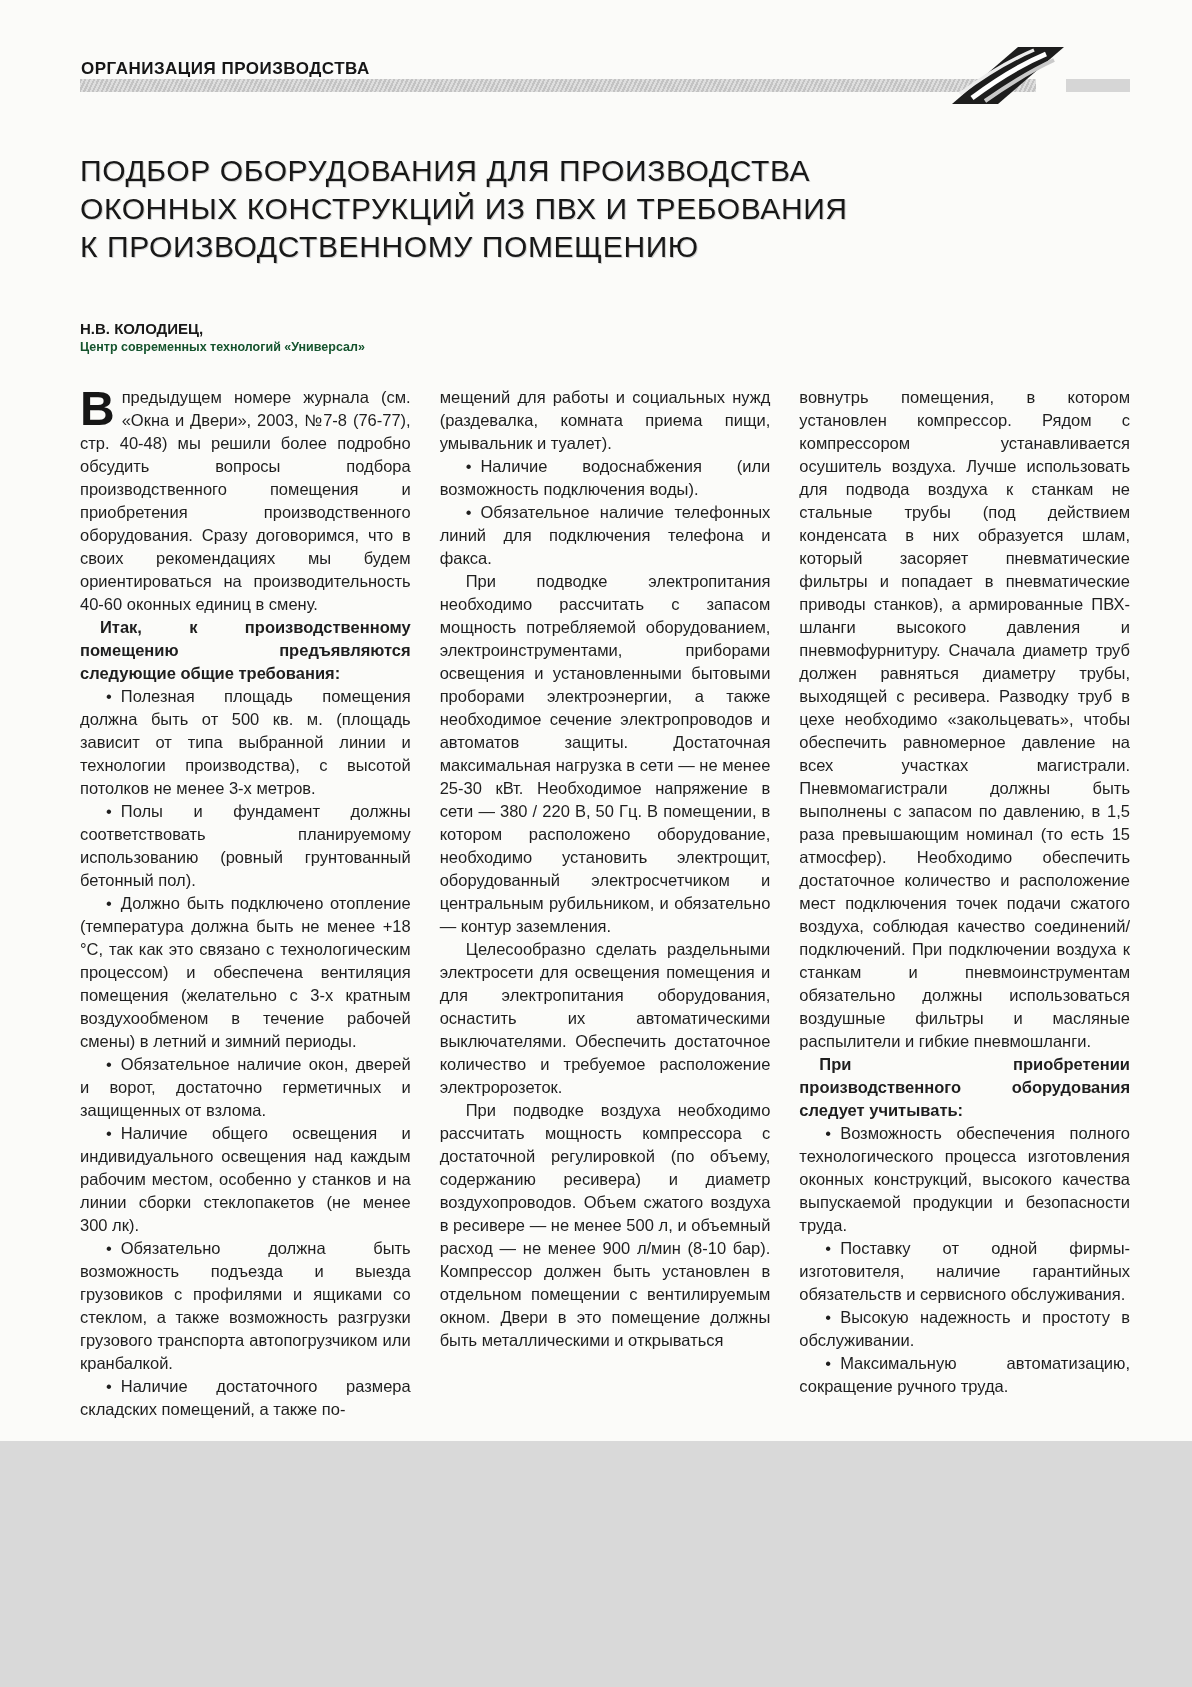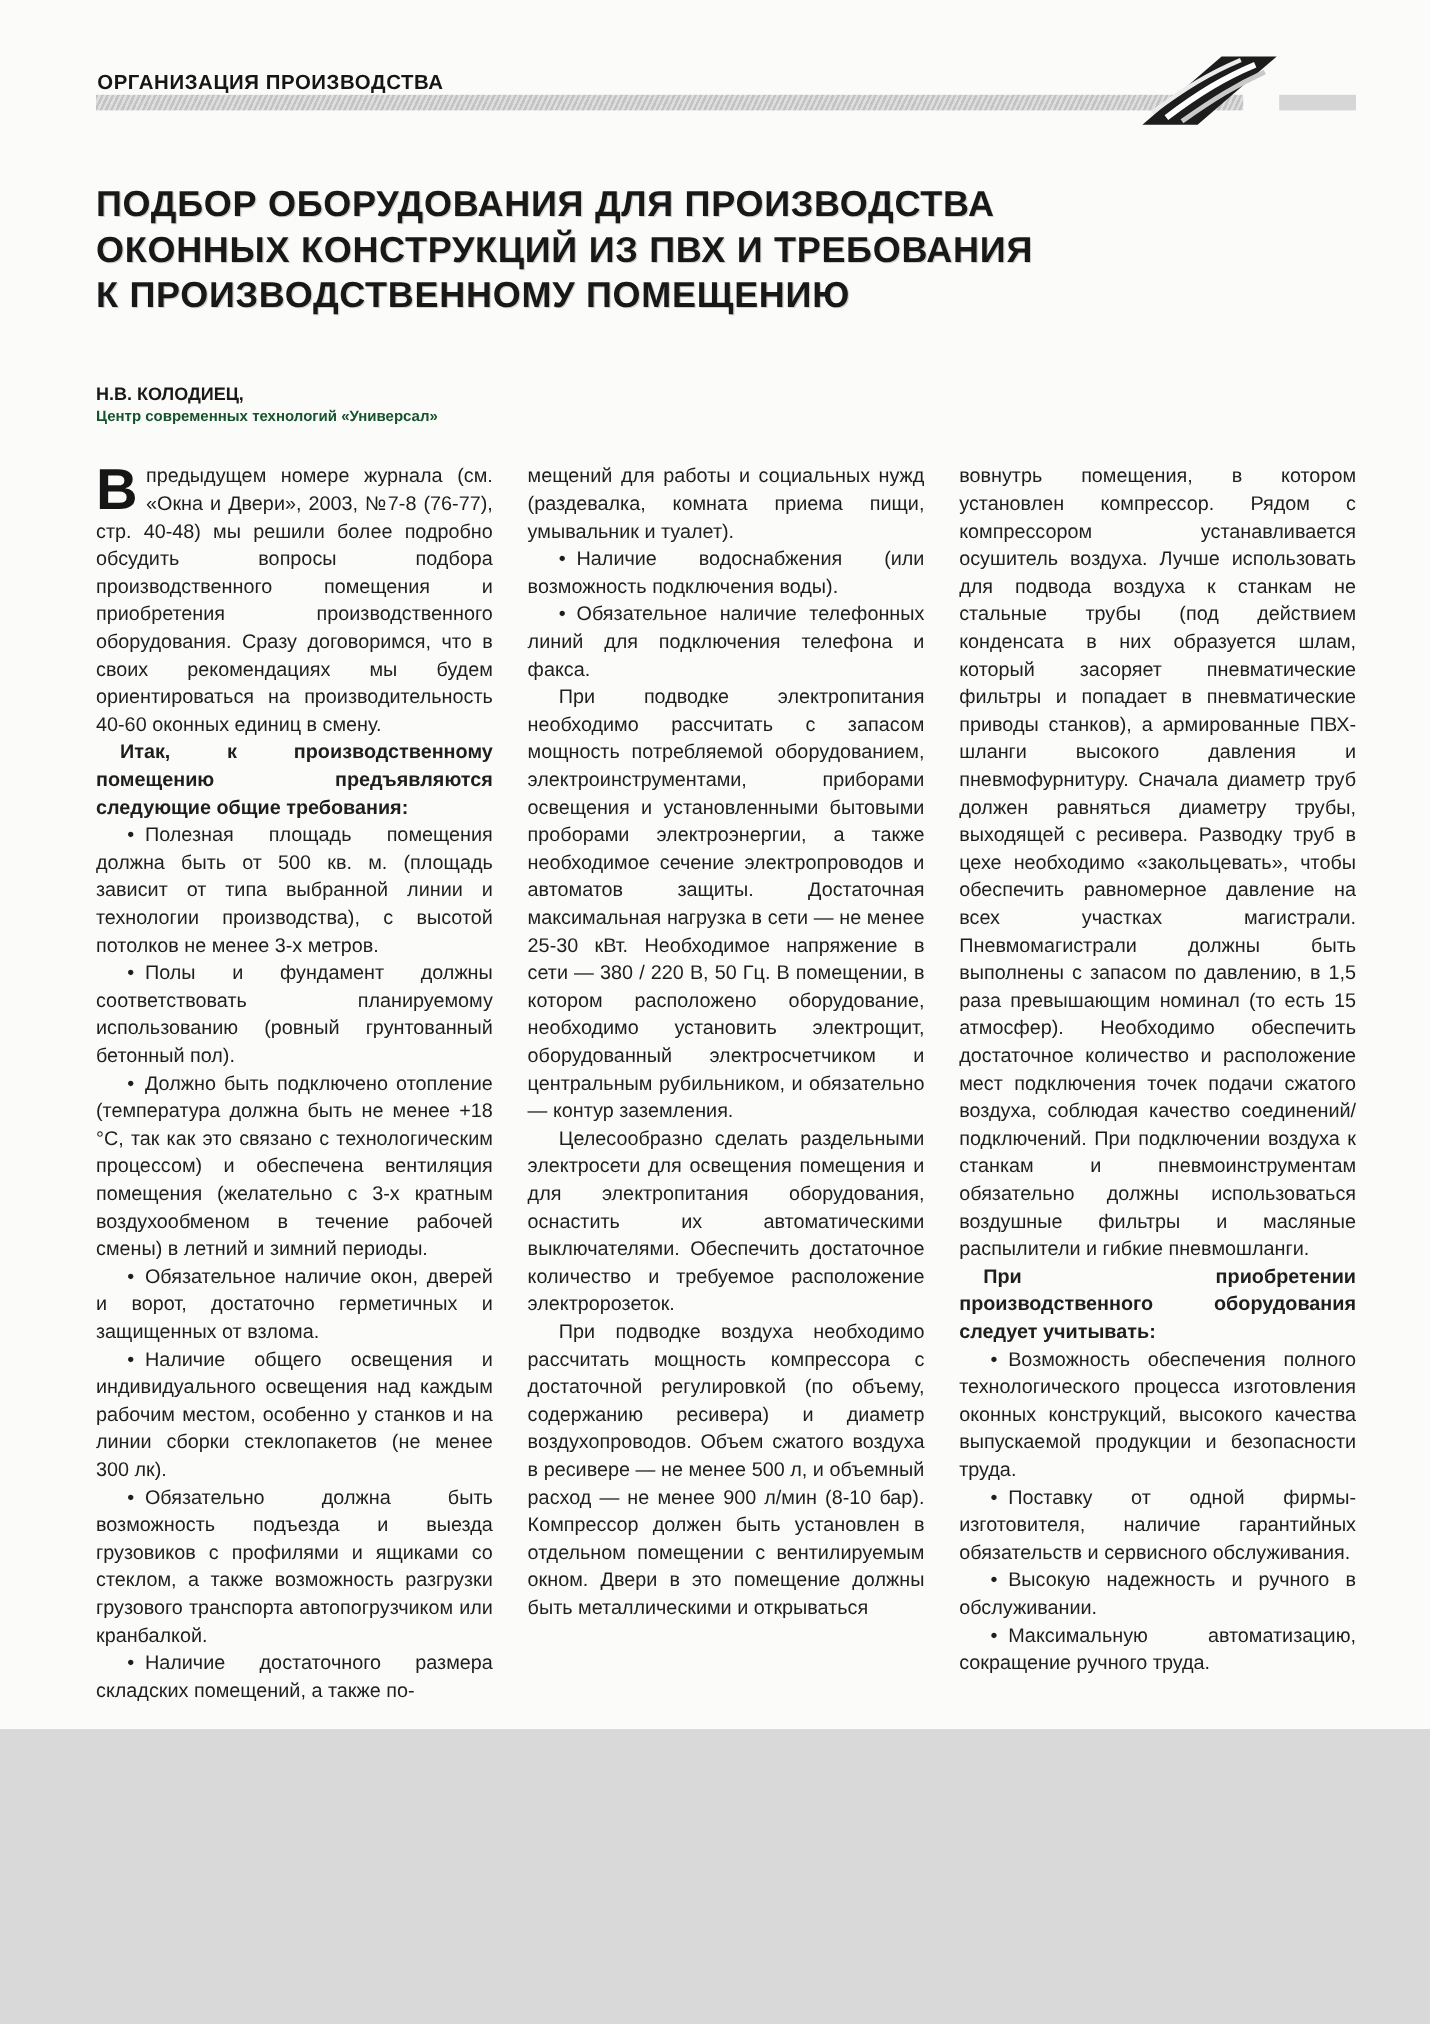--- a/index.html
+++ b/index.html
@@ -19,21 +19,21 @@
   }
   .kicker-band-right{
     position:absolute;right:0;top:21px;width:64px;height:13px;background:#d6d6d6;
   }
   .kicker-text{
     position:absolute;left:1px;top:1px;font-size:17px;font-weight:bold;
     letter-spacing:.5px;color:#161616;
   }
   .logo{position:absolute;right:66px;top:-14px;width:134px;height:64px;}
   
-  .title{margin-top:46px;font-weight:bold;font-size:30px;line-height:38px;
+  .title{margin-top:46px;font-weight:normal;font-size:30px;line-height:38px;
     letter-spacing:.6px;color:#181818;text-shadow:1px 1px 0 rgba(110,110,110,.30);}
   .subtitle{margin-top:16px;font-size:19px;font-weight:bold;letter-spacing:.4px;color:#222;}
   .author{margin-top:54px;}
   .author-name{font-size:15px;font-weight:bold;color:#191919;}
   .author-org{font-size:12.5px;font-weight:bold;margin-top:3px;color:#14532d;}
   
   .columns{display:flex;gap:29px;margin-top:32px;height:1042px;overflow:hidden;}
   .col{flex:1;font-size:16.5px;line-height:23px;text-align:justify;hyphens:auto;}
   .col p{margin:0;}
   .indent{text-indent:26px;}
@@ -100,21 +100,21 @@
       <p class="indent">При подводке электропитания необходимо рассчитать с запасом мощность потребляемой оборудованием, электроинструментами, приборами освещения и установленными бытовыми проборами электроэнергии, а также необходимое сечение электропроводов и автоматов защиты. Достаточная максимальная нагрузка в сети — не менее 25-30 кВт. Необходимое напряжение в сети — 380 / 220 В, 50 Гц. В помещении, в котором расположено оборудование, необходимо установить электрощит, оборудованный электросчетчиком и центральным рубильником, и обязательно — контур заземления.</p>
       <p class="indent">Целесообразно сделать раздельными электросети для освещения помещения и для электропитания оборудования, оснастить их автоматическими выключателями. Обеспечить достаточное количество и требуемое расположение электророзеток.</p>
       <p class="indent">При подводке воздуха необходимо рассчитать мощность компрессора с достаточной регулировкой (по объему, содержанию ресивера) и диаметр воздухопроводов. Объем сжатого воздуха в ресивере — не менее 500 л, и объемный расход — не менее 900 л/мин (8-10 бар). Компрессор должен быть установлен в отдельном помещении с вентилируемым окном. Двери в это помещение должны быть металлическими и открываться</p>
     </div>
 
     <div class="col">
       <p>вовнутрь помещения, в котором установлен компрессор. Рядом с компрессором устанавливается осушитель воздуха. Лучше использовать для подвода воздуха к станкам не стальные трубы (под действием конденсата в них образуется шлам, который засоряет пневматические фильтры и попадает в пневматические приводы станков), а армированные ПВХ-шланги высокого давления и пневмофурнитуру. Сначала диаметр труб должен равняться диаметру трубы, выходящей с ресивера. Разводку труб в цехе необходимо «закольцевать», чтобы обеспечить равномерное давление на всех участках магистрали. Пневмомагистрали должны быть выполнены с запасом по давлению, в 1,5 раза превышающим номинал (то есть 15 атмосфер). Необходимо обеспечить достаточное количество и расположение мест подключения точек подачи сжатого воздуха, соблюдая качество соединений/подключений. При подключении воздуха к станкам и пневмоинструментам обязательно должны использоваться воздушные фильтры и масляные распылители и гибкие пневмошланги.</p>
       <p class="lead">При приобретении производственного оборудования следует учитывать:</p>
       <p class="bullet"><span class="dot">•</span><span>Возможность обеспечения полного технологического процесса изготовления оконных конструкций, высокого качества выпускаемой продукции и безопасности труда.</span></p>
       <p class="bullet"><span class="dot">•</span><span>Поставку от одной фирмы-изготовителя, наличие гарантийных обязательств и сервисного обслуживания.</span></p>
-      <p class="bullet"><span class="dot">•</span><span>Высокую надежность и ручного в обслуживании.</span></p>
+      <p class="bullet"><span class="dot">•</span><span>Высокую надежность и простоту в обслуживании.</span></p>
       <p class="bullet"><span class="dot">•</span><span>Максимальную автоматизацию, сокращение ручного труда.</span></p>
     </div>
 
   </div>
 
   <div class="footer">
     <div class="page-num">18</div>
     <div class="footer-text">ССК ■ «ОКНА и ДВЕРИ» ■ №9(78) 2003</div>
   </div>
 

